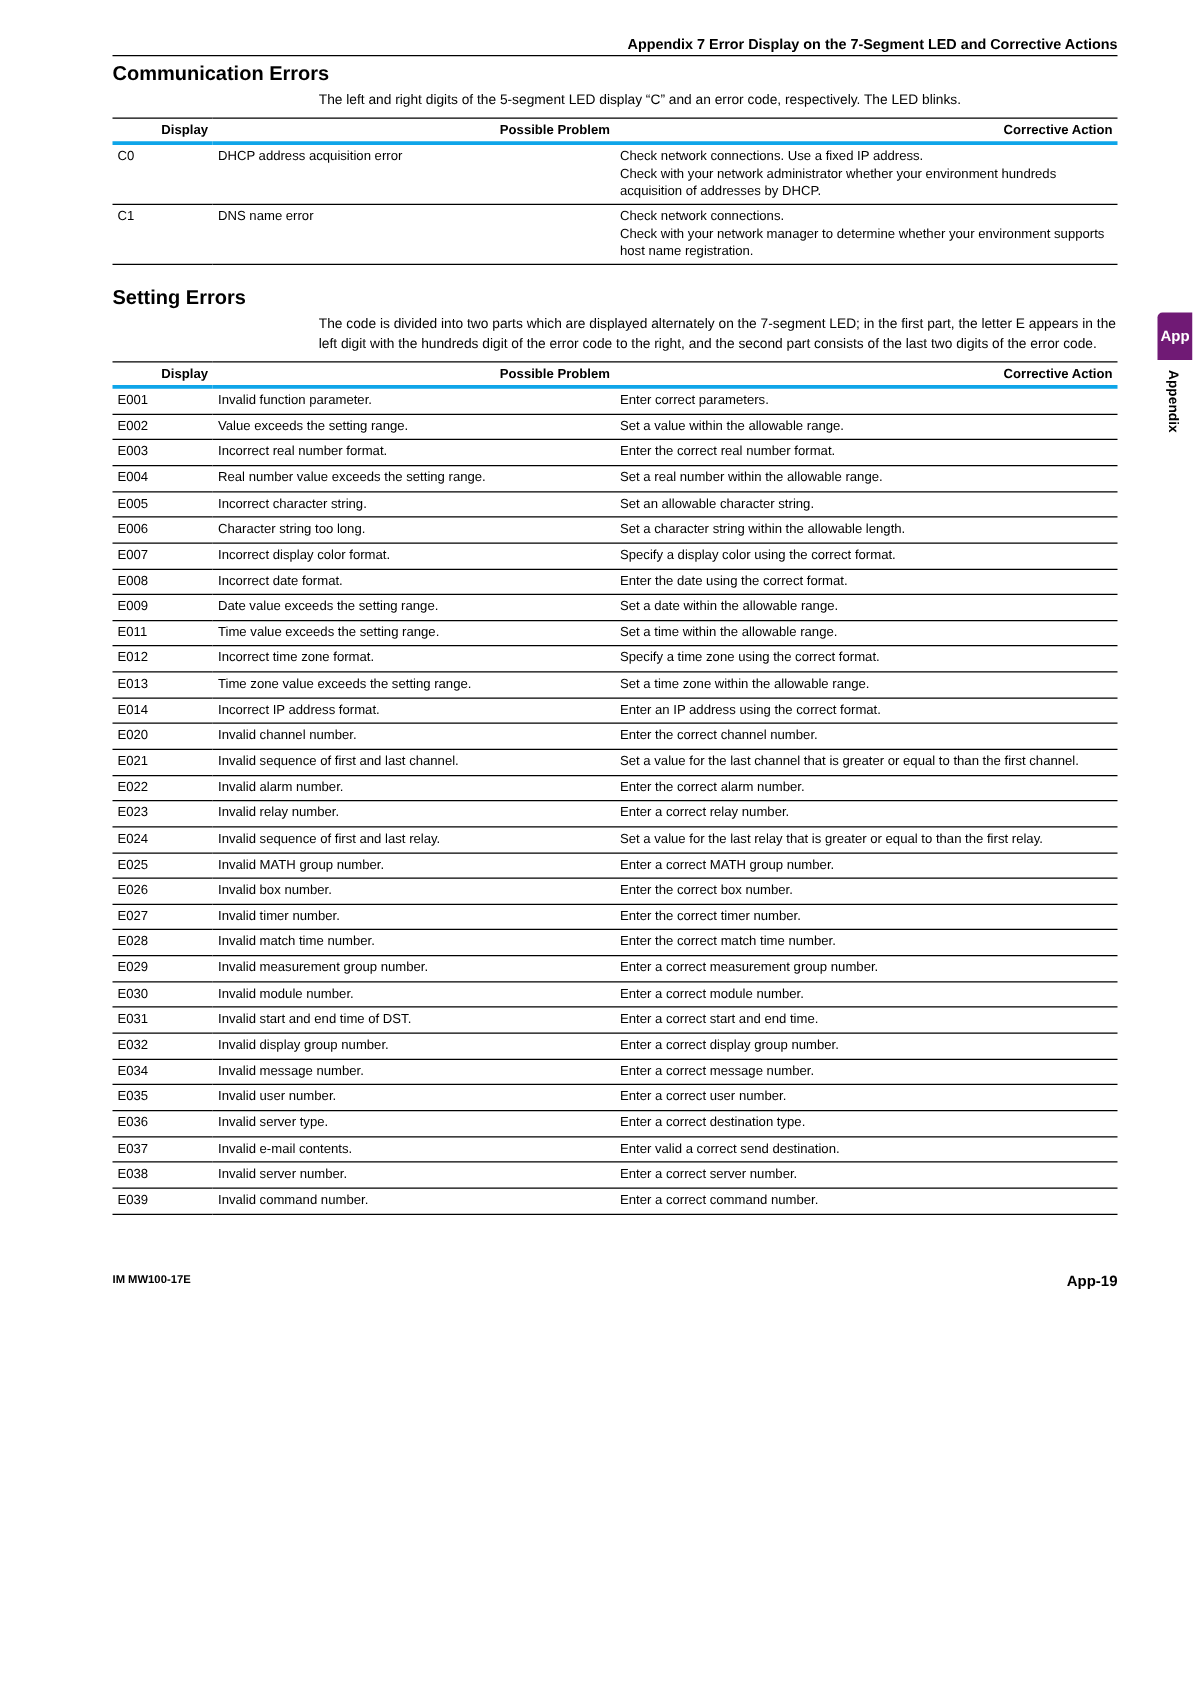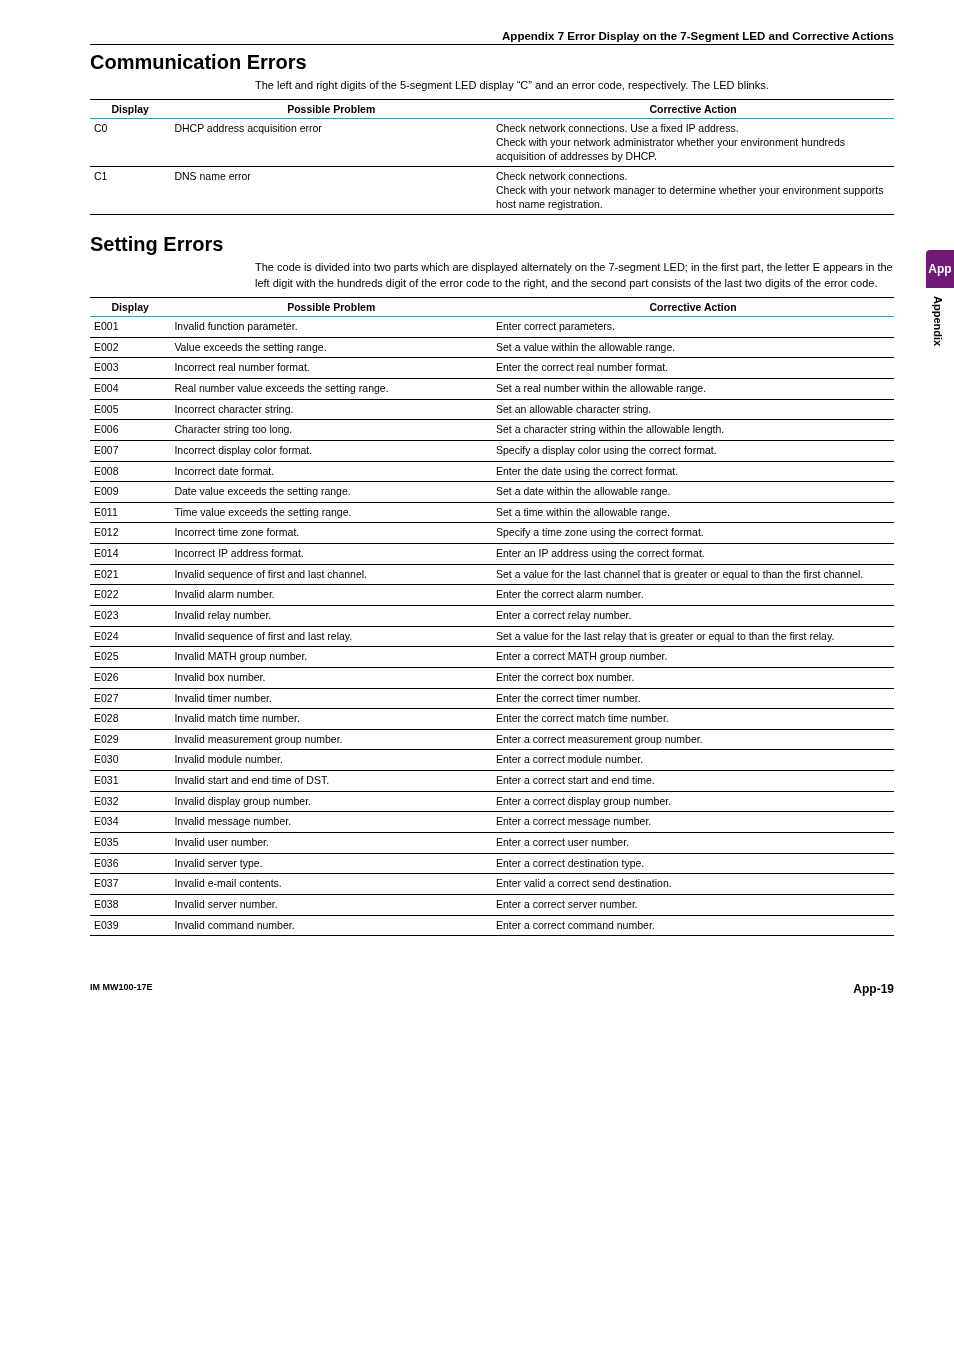--- a/index.html
+++ b/index.html
@@ -17,40 +17,40 @@
   }
   .header-line {
     border-bottom: 1px solid #000;
     padding-bottom: 2px;
     margin-bottom: 6px;
     text-align: right;
     font-weight: bold;
     font-size: 11.5px;
   }
   h2.section-title {
-    font-size: 20px;
+    font-size: 16px;
     font-weight: bold;
     margin: 4px 0 4px 0;
   }
   .intro {
     margin: 0 0 6px 165px;
     font-size: 11px;
     line-height: 1.4;
   }
   table.err {
     width: 100%;
     border-collapse: collapse;
     font-size: 10.5px;
     margin-bottom: 18px;
   }
   table.err th {
-    text-align: center;
+    text-align: right;
     font-weight: bold;
     border-top: 1px solid #000;
-    border-bottom: 1px solid #0ea5e9;
+    border-bottom: 3px solid #0ea5e9;
     padding: 3px 4px;
     vertical-align: top;
   }
   table.err td {
     border-bottom: 1px solid #000;
     padding: 3px 4px;
     vertical-align: top;
     line-height: 1.3;
   }
   .col-display { width: 10%; }
@@ -179,23 +179,33 @@
           <td>E011</td>
           <td>Time value exceeds the setting range.</td>
           <td style="white-space: pre-line;">Set a time within the allowable range.</td>
         </tr>
         <tr>
           <td>E012</td>
           <td>Incorrect time zone format.</td>
           <td style="white-space: pre-line;">Specify a time zone using the correct format.</td>
         </tr>
         <tr>
+          <td>E013</td>
+          <td>Time zone value exceeds the setting range.</td>
+          <td style="white-space: pre-line;">Set a time zone within the allowable range.</td>
+        </tr>
+        <tr>
           <td>E014</td>
           <td>Incorrect IP address format.</td>
           <td style="white-space: pre-line;">Enter an IP address using the correct format.</td>
+        </tr>
+        <tr>
+          <td>E020</td>
+          <td>Invalid channel number.</td>
+          <td style="white-space: pre-line;">Enter the correct channel number.</td>
         </tr>
         <tr>
           <td>E021</td>
           <td>Invalid sequence of first and last channel.</td>
           <td style="white-space: pre-line;">Set a value for the last channel that is greater or equal to than the first channel.</td>
         </tr>
         <tr>
           <td>E022</td>
           <td>Invalid alarm number.</td>
           <td style="white-space: pre-line;">Enter the correct alarm number.</td>

